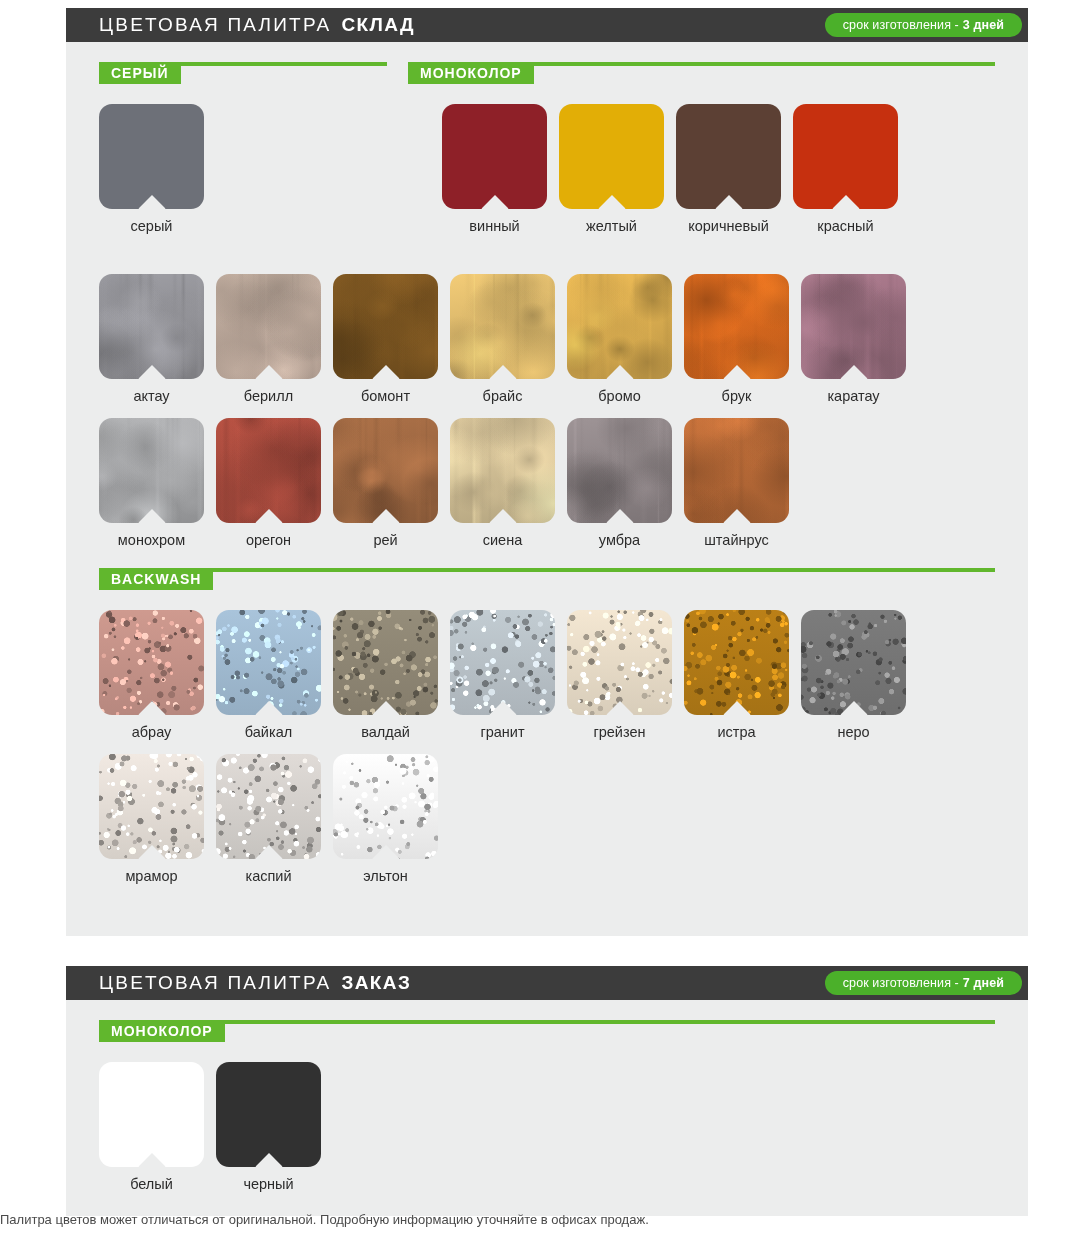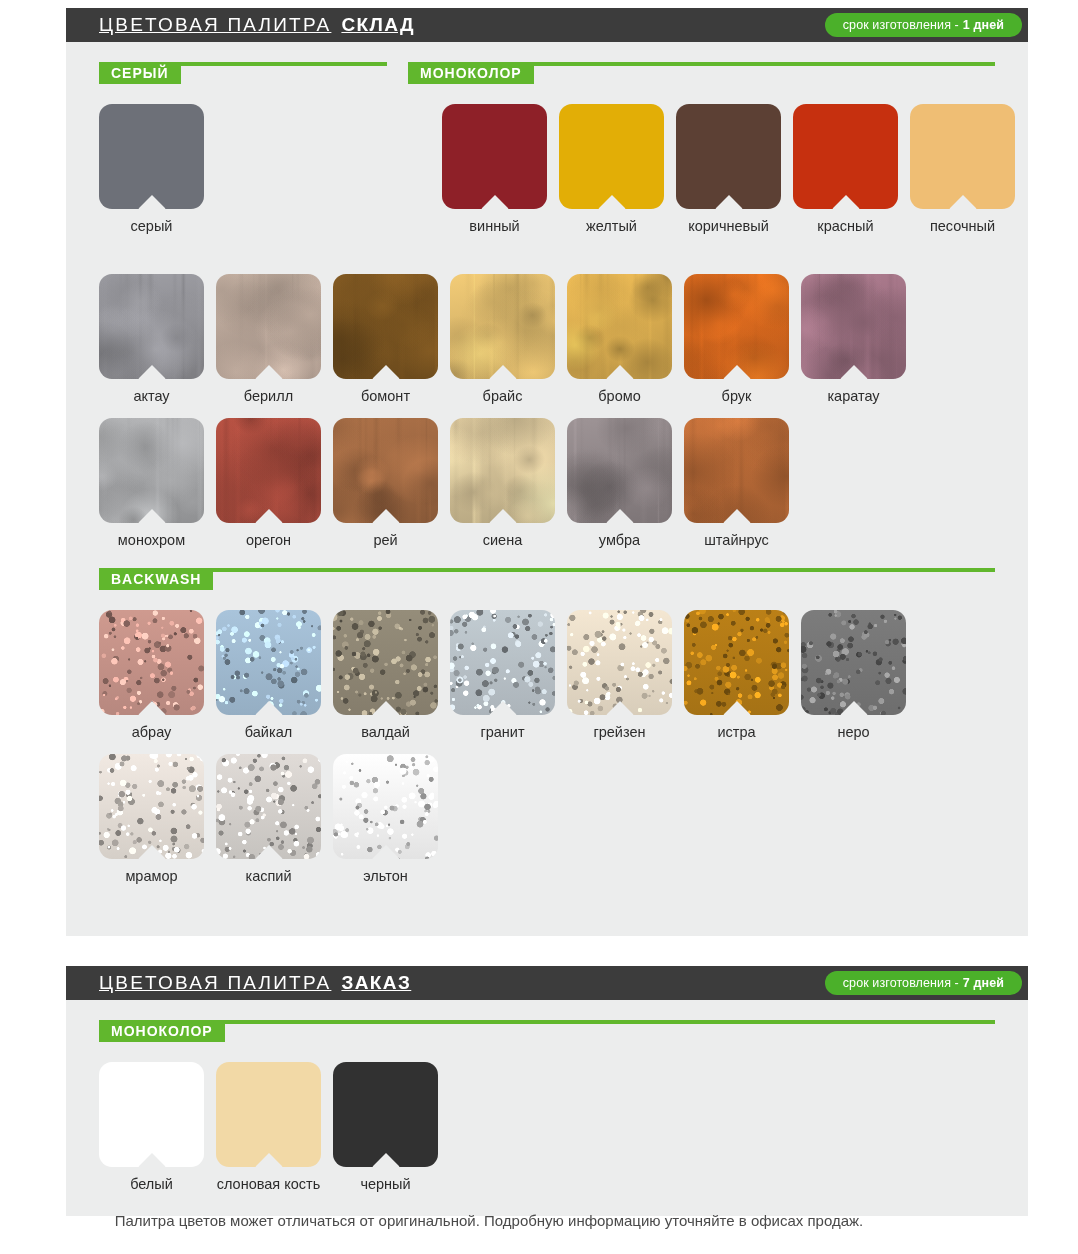--- a/index.html
+++ b/index.html
@@ -39,21 +39,20 @@
     align-items: center;
     padding: 0 10px 0 33px;
   }
   .panel-title {
     font-size: 19px;
     letter-spacing: 2.2px;
     color: #ffffff;
     font-weight: 300;
     white-space: nowrap;
     line-height: 34px;
-    text-decoration: underline;
   }
   .panel-title .strong {
     font-weight: bold;
     letter-spacing: 1.4px;
     margin-left: 10px;
   }
   .lead-badge {
     position: absolute;
     right: 6px;
     top: 5px;
@@ -149,43 +148,42 @@
     line-height: 16px;
     max-width: 112px;
   }
 
   
   .footer-note {
     position: absolute;
     top: 1212px;
     left: 0;
     width: 978px;
-    text-align: center;
-    font-size: 15px;
+    font-size: 13px;
     color: #4a4a4a;
   }
 
   
   .pad-top-14 { height: 14px; }
   .pad-top-20 { height: 20px; }
 </style>
 </head>
 <body>
 
 <div class="page">
 
   <div class="panel" id="panel-sklad">
 
     <div class="panel-header">
       <div class="panel-title">
         <span>ЦВЕТОВАЯ ПАЛИТРА</span><span class="strong">СКЛАД</span>
       </div>
       <div class="lead-badge">
         <span>срок изготовления -</span>
-        <span class="days">1 дней</span>
+        <span class="days">3 дней</span>
       </div>
     </div>
 
     <div class="pad-top-20"></div>
 
     <div class="head-row">
       <div class="section-head head-col-narrow">
         <div class="section-rule"></div>
         <div class="section-tag">СЕРЫЙ</div>
       </div>
@@ -212,24 +210,20 @@
           <div class="swatch-label">желтый</div>
         </div>
         <div class="swatch-cell">
           <div class="swatch" style="background: rgb(92, 64, 52);"></div>
           <div class="swatch-label">коричневый</div>
         </div>
         <div class="swatch-cell">
           <div class="swatch" style="background: rgb(198, 48, 15);"></div>
           <div class="swatch-label">красный</div>
         </div>
-        <div class="swatch-cell">
-          <div class="swatch" style="background: rgb(239, 190, 116);"></div>
-          <div class="swatch-label">песочный</div>
-        </div>
       </div>
 
     <div class="pad-top-20"></div>
 
 
     <div class="pad-top-20"></div>
     <div class="swatch-row" id="row-colormix-1">
         <div class="swatch-cell">
           <div class="swatch" style="background: radial-gradient(37.1% 33.4% at 18.5% 94.3%, rgba(153, 153, 159, 0.35) 0%, transparent 72%), radial-gradient(61.1% 55% at 18.8% 75%, rgba(109, 109, 112, 0.45) 0%, transparent 72%), radial-gradient(26.3% 23.7% at 36% 44.1%, rgba(172, 172, 178, 0.46) 0%, transparent 72%), radial-gradient(39% 35.1% at 14.1% 54%, rgba(181, 181, 188, 0.43) 0%, transparent 72%), radial-gradient(29.6% 26.6% at 39.2% 26.7%, rgba(181, 181, 187, 0.36) 0%, transparent 72%), radial-gradient(50.6% 45.5% at 23.6% 14.7%, rgba(135, 135, 140, 0.43) 0%, transparent 72%), radial-gradient(41.6% 37.4% at 4.9% 71.8%, rgba(99, 99, 103, 0.5) 0%, transparent 72%), radial-gradient(21.6% 19.4% at 74.1% 60.7%, rgba(109, 109, 113, 0.35) 0%, transparent 72%), radial-gradient(59.8% 53.8% at 53.7% 71.7%, rgba(184, 184, 191, 0.68) 0%, transparent 72%), radial-gradient(61% 54.9% at 74% 53.2%, rgba(137, 137, 142, 0.69) 0%, transparent 72%), radial-gradient(37.1% 33.4% at 84.1% 41.3%, rgba(172, 172, 178, 0.35) 0%, transparent 72%), radial-gradient(53.6% 48.2% at 21.2% 22.8%, rgba(146, 146, 151, 0.59) 0%, transparent 72%), radial-gradient(40% 36% at 58.5% 85.5%, rgba(141, 141, 146, 0.58) 0%, transparent 72%), radial-gradient(33.8% 30.4% at 47.4% 43%, rgba(159, 159, 165, 0.62) 0%, transparent 72%), radial-gradient(43.2% 38.9% at 44.4% 84.1%, rgba(100, 100, 104, 0.56) 0%, transparent 72%), radial-gradient(30.8% 27.7% at 20.3% 44.2%, rgba(168, 168, 174, 0.62) 0%, transparent 72%), linear-gradient(90deg, transparent 77.9%, rgba(106, 106, 110, 0.32) 80.4%, transparent 82.8%), linear-gradient(90deg, transparent 2.1%, rgba(169, 169, 175, 0.15) 5.7%, transparent 9.3%), linear-gradient(90deg, transparent 92.2%, rgba(165, 165, 171, 0.22) 95.4%, transparent 98.6%), linear-gradient(90deg, transparent 36.5%, rgba(112, 112, 116, 0.34) 39.4%, transparent 42.2%), linear-gradient(90deg, transparent 45.4%, rgba(114, 114, 118, 0.26) 49.1%, transparent 52.8%), linear-gradient(90deg, transparent 18.4%, rgba(134, 134, 139, 0.22) 21%, transparent 23.6%), linear-gradient(90deg, transparent 22.3%, rgba(124, 124, 128, 0.27) 26.8%, transparent 31.2%), linear-gradient(90deg, transparent 34.1%, rgba(179, 179, 185, 0.12) 38.6%, transparent 43%), linear-gradient(90deg, transparent 69.6%, rgba(136, 136, 141, 0.32) 72.3%, transparent 75%), linear-gradient(90deg, transparent 35.3%, rgba(145, 145, 150, 0.17) 37.1%, transparent 38.9%), linear-gradient(170deg, rgb(159, 159, 165) 0%, rgb(125, 125, 129) 100%) rgb(142, 142, 147);"></div>
           <div class="swatch-label">актау</div>
@@ -361,24 +355,20 @@
       <div class="section-tag">МОНОКОЛОР</div>
     </div>
 
     <div class="pad-top-20"></div>
     <div class="swatch-row" id="row-zakaz-mono">
         <div class="swatch-cell">
           <div class="swatch" style="background: rgb(255, 255, 255);"></div>
           <div class="swatch-label">белый</div>
         </div>
         <div class="swatch-cell">
-          <div class="swatch" style="background: rgb(242, 217, 166);"></div>
-          <div class="swatch-label">слоновая кость</div>
-        </div>
-        <div class="swatch-cell">
           <div class="swatch" style="background: rgb(49, 49, 49);"></div>
           <div class="swatch-label">черный</div>
         </div>
       </div>
   </div>
 
   <div class="footer-note">Палитра цветов может отличаться от оригинальной. Подробную информацию уточняйте в офисах продаж.</div>
 </div>
 
 </body></html>

